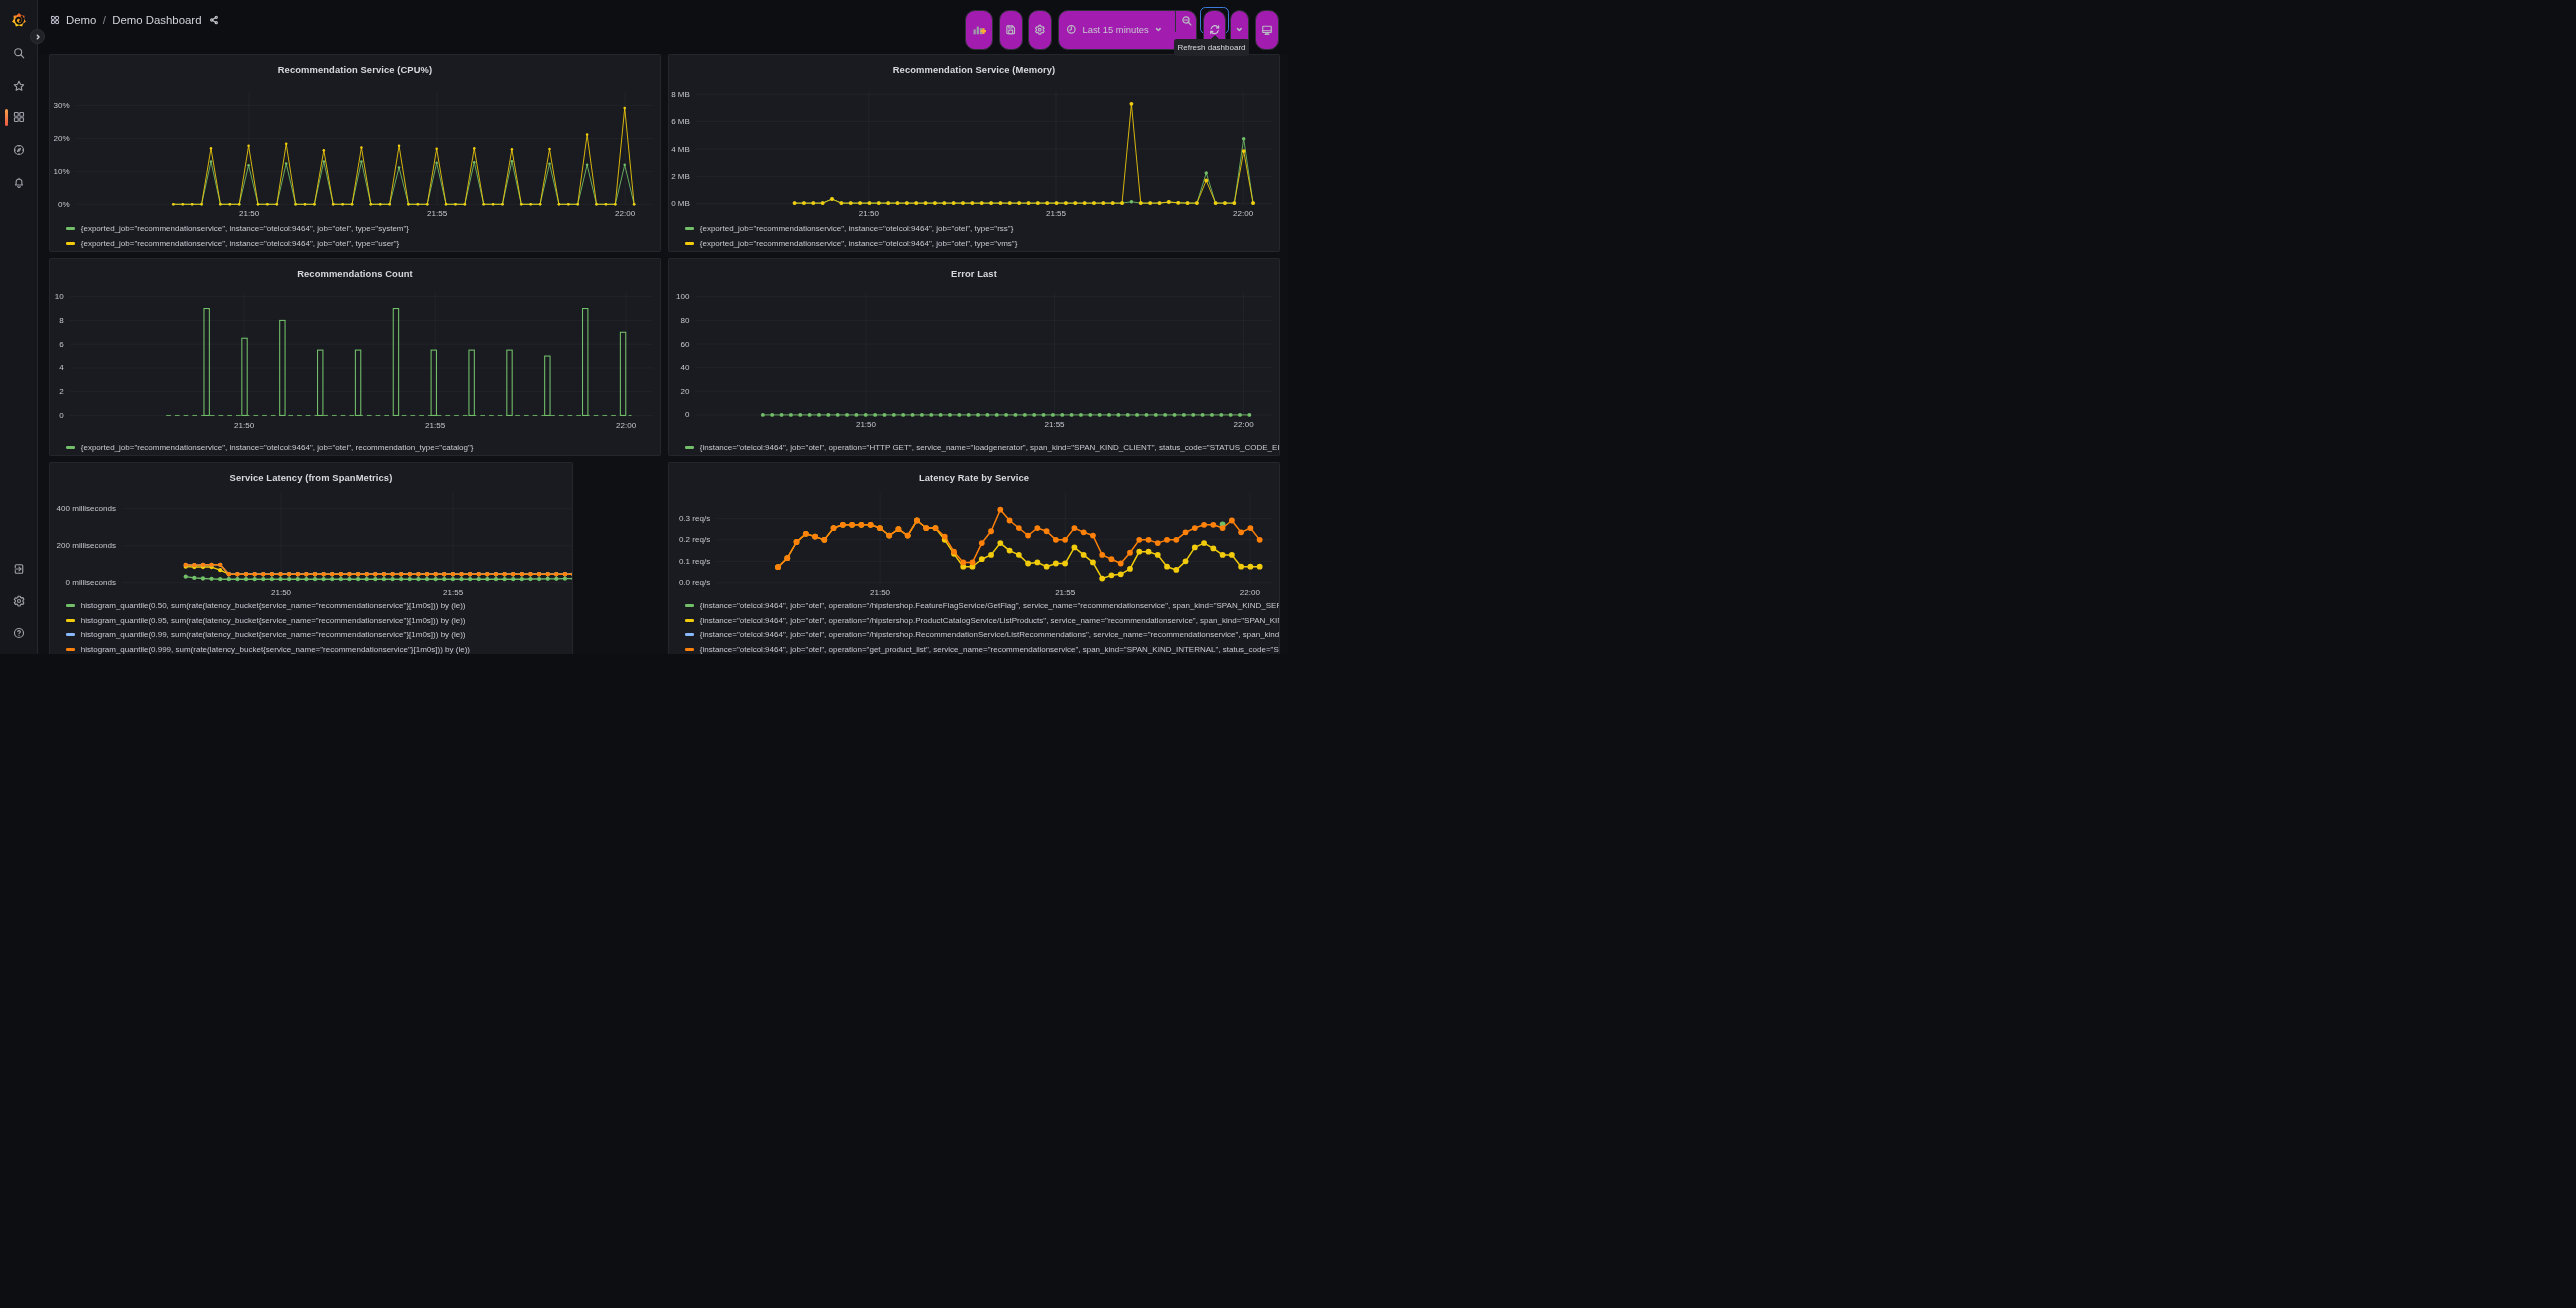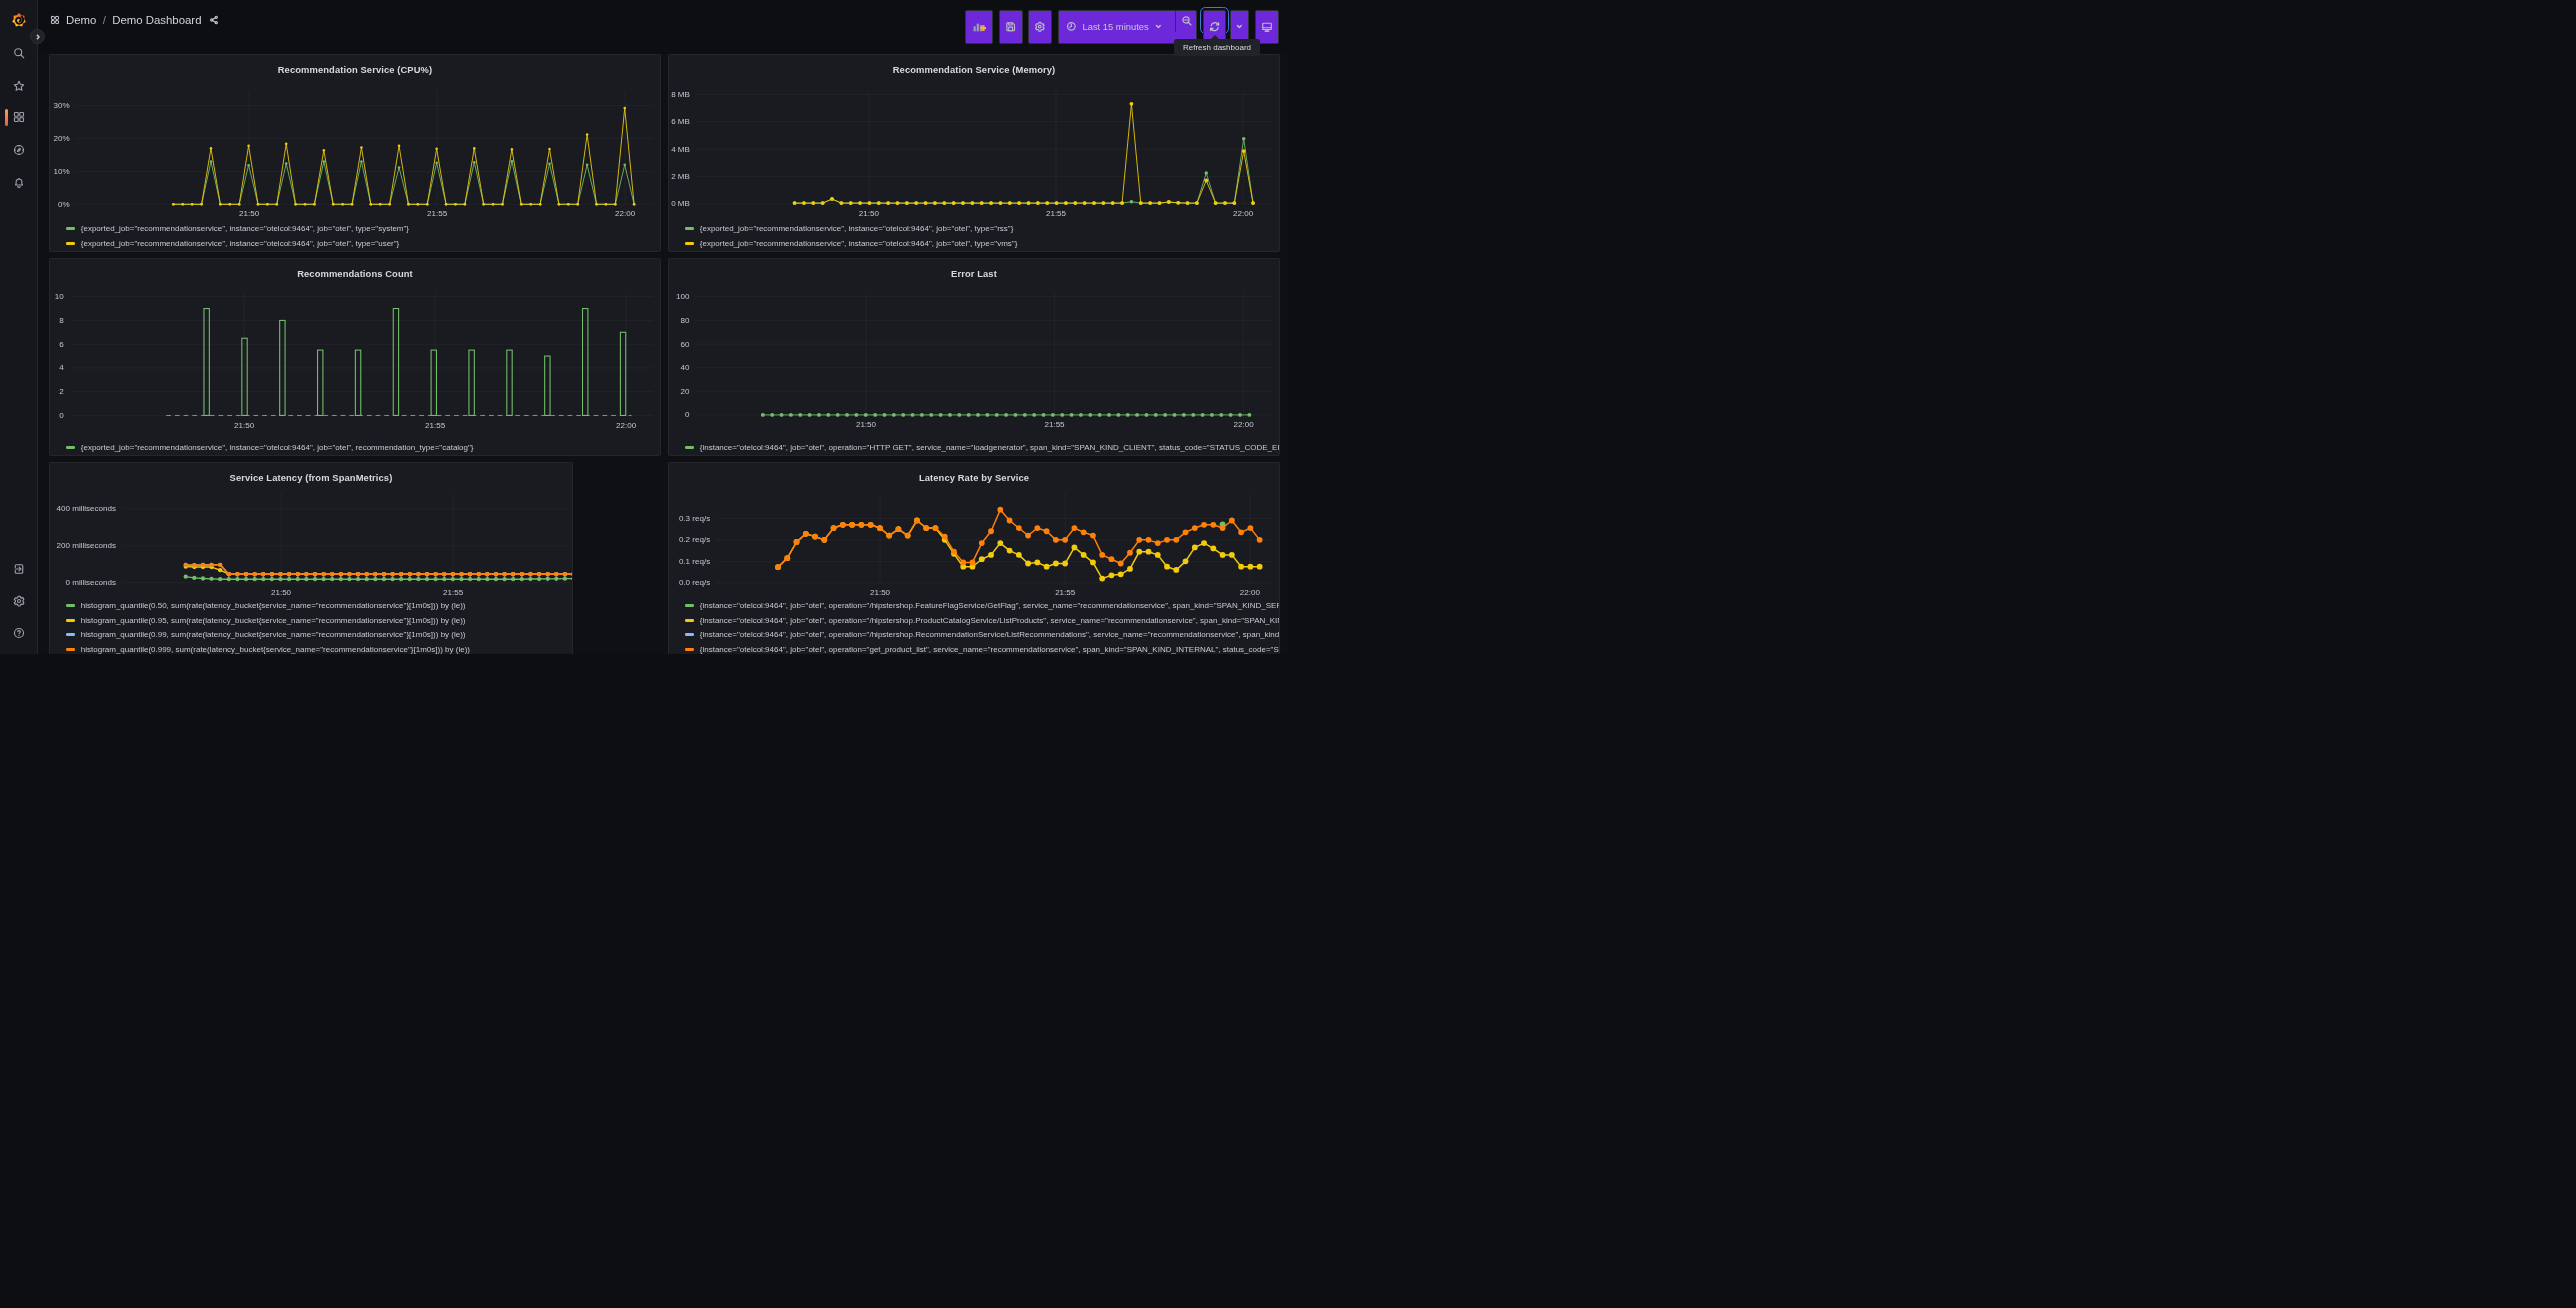--- a/index.html
+++ b/index.html
@@ -3,22 +3,22 @@
 *{margin:0;padding:0;box-sizing:border-box;}
 body{width:1288px;height:654px;overflow:hidden;background:#0d0e12;
  font-family:"Liberation Sans",sans-serif;position:relative;}
 .canvas{position:absolute;left:38px;top:54px;right:0;bottom:0;background:#0f1014;}
 .sidebar{position:absolute;left:0;top:0;width:38px;height:654px;background:#16171c;
  border-right:0.7px solid #26272e;}
 .sicon{position:absolute;left:50%;transform:translate(-50%,-50%);}
 .panel{position:absolute;background:#191b20;border:0.7px solid #25262c;border-radius:1.3px;overflow:hidden;padding-left:32px;}
 .ptitle{position:absolute;left:0;top:8.7px;width:100%;text-align:center;font-size:9.4px;
  font-weight:700;color:#d8d9df;letter-spacing:0.1px;}
-.tbtn{position:absolute;top:9.7px;height:34px;background:#6d28d9;border:0.7px solid #2f3138;
- border-radius:2px;display:flex;align-items:center;justify-content:center;}
+.tbtn{position:absolute;top:9.7px;height:40px;background:#a21caf;border:0.7px solid #2f3138;
+ border-radius:10px;display:flex;align-items:center;justify-content:center;}
 svg{display:block;}
 </style></head><body>
 <div class="canvas"></div>
 <div class="sidebar">
     <div class="sicon" style="top:19.5px;">
       <svg width="15.4" height="15.4" viewBox="0 0 24 24">
 <defs>
           <linearGradient id="glg" x1="0.2" y1="1" x2="0.55" y2="0">
 <stop offset="0" stop-color="#fcd21c"></stop>
             <stop offset="0.5" stop-color="#f9a125"></stop>
@@ -170,21 +170,21 @@
     </svg>
   </div>
 <div class="tbtn" style="left:1255px;width:24px;">
     <svg width="12" height="12" viewBox="0 0 24 24" fill="none" stroke="#b9bbc3" stroke-width="2.27" stroke-linecap="round" stroke-linejoin="round">
       <rect x="3.5" y="4.5" width="17" height="12.5" rx="1.2"></rect>
       <line x1="3.5" y1="13.5" x2="20.5" y2="13.5"></line>
       <path d="M9.5 20.5h5l-.7-3h-3.6z"></path>
       <line x1="8" y1="20.5" x2="16" y2="20.5"></line>
     </svg>
   </div>
-<div style="position:absolute;left:1174px;top:39px;width:86px;height:16.6px;background:#222329;border-radius:2.7px;z-index:6;display:flex;align-items:center;justify-content:center;font-size:8px;color:#d9dade;">Refresh dashboard</div>
+<div style="position:absolute;left:1174px;top:39px;width:75px;height:16.6px;background:#222329;border-radius:2.7px;z-index:6;display:flex;align-items:center;justify-content:center;font-size:8px;color:#d9dade;">Refresh dashboard</div>
 <div style="position:absolute;left:1210px;top:35px;width:0;height:0;z-index:6;border-left:5.4px solid transparent;border-right:5.4px solid transparent;border-bottom:5.4px solid #222329;"></div>
 <div class="panel" style="left:49px;top:54px;width:612px;height:198px;">
     <div class="ptitle">Recommendation Service (CPU%)</div>
     <svg width="612" height="198" viewBox="0 0 911 295" style="position:absolute;left:0;top:0;">
       <line x1="37.9" y1="222.4" x2="898" y2="222.4" stroke="rgba(204,204,220,0.08)" stroke-width="1"></line>
       <text x="28.9" y="222.4" text-anchor="end" dominant-baseline="central" font-size="12" fill="#c5c6cf">0%</text>
       <line x1="37.9" y1="173.43" x2="898" y2="173.43" stroke="rgba(204,204,220,0.08)" stroke-width="1"></line>
       <text x="28.9" y="173.43" text-anchor="end" dominant-baseline="central" font-size="12" fill="#c5c6cf">10%</text>
       <line x1="37.9" y1="124.46" x2="898" y2="124.46" stroke="rgba(204,204,220,0.08)" stroke-width="1"></line>
       <text x="28.9" y="124.46" text-anchor="end" dominant-baseline="central" font-size="12" fill="#c5c6cf">20%</text>

